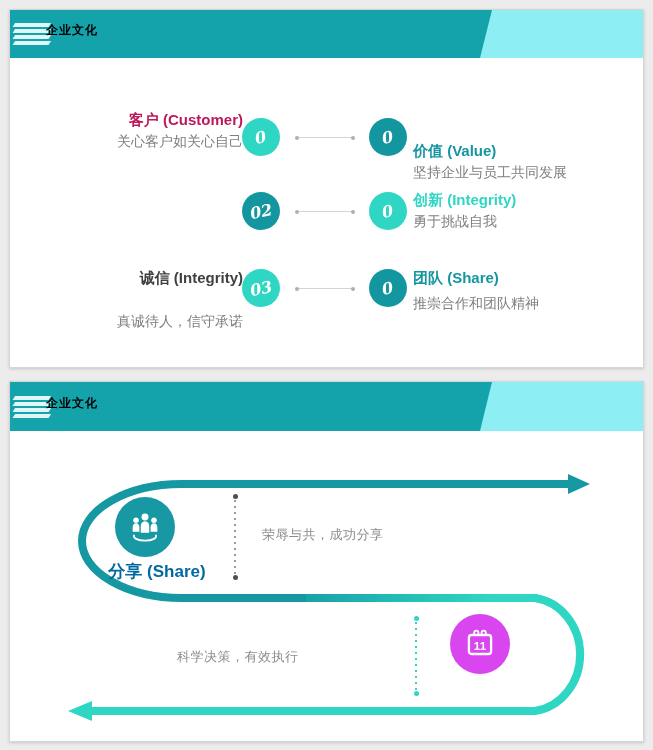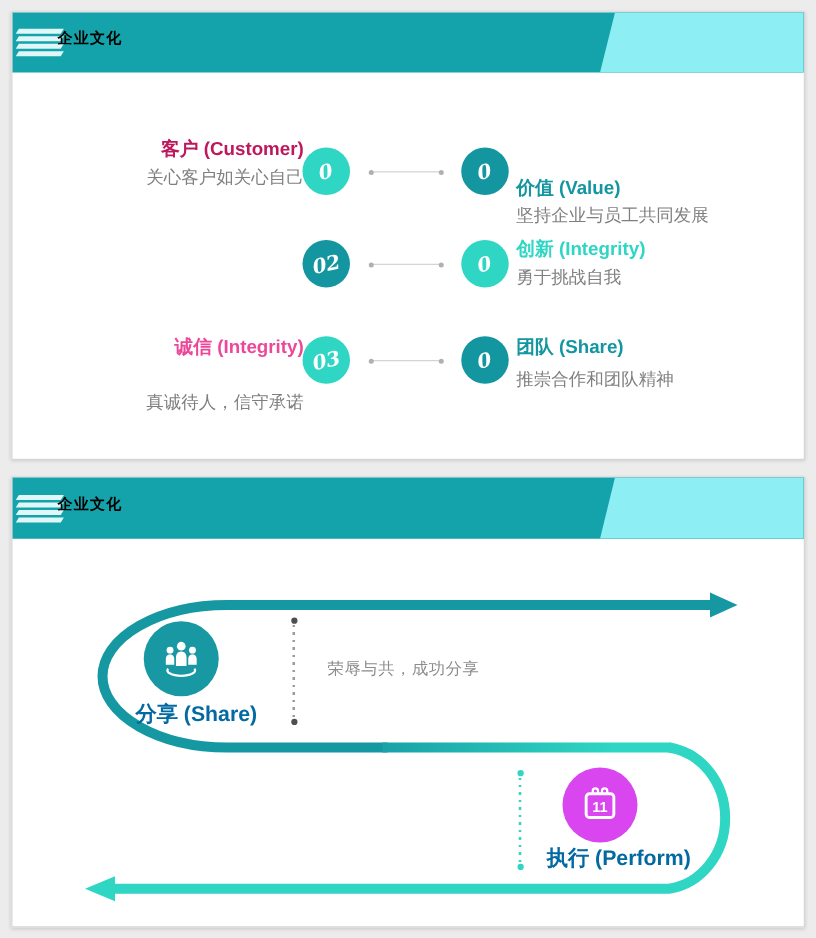--- a/index.html
+++ b/index.html
@@ -106,21 +106,21 @@
       <span>0</span>
     </div>
     <div class="item right" style="left:403px; top:180px;">
       <div class="item-title" style="color: rgb(46, 214, 195);">创新 (Integrity)</div>
       <div class="item-desc">
         <div>勇于挑战自我</div>
       </div>
     </div>
 
     <div class="item left" style="left:8px; top:258px;">
-      <div class="item-title" style="color: #ec4899;">诚信 (Integrity)</div>
+      <div class="item-title" style="color: #404040;">诚信 (Integrity)</div>
       <div class="item-desc" style="margin-top:25px;">
         <div>真诚待人，信守承诺</div>
       </div>
     </div>
     <div class="num-circle" style="left: 232px; top: 259px; background-color: rgb(46, 214, 195);">
       <span>03</span>
     </div>
     <div class="connector" style="left:287px; top:278px;"></div>
     <div class="num-circle" style="left: 359px; top: 259px; background-color: rgb(20, 150, 161);">
       <span>0</span>
@@ -177,17 +177,17 @@
     <div class="caption" style="left:252px; top:144px;">荣辱与共，成功分享</div>
 
     <div class="big-circle" style="left: 440px; top: 232px; background-color: #d946ef;">
       <svg width="38" height="38" viewBox="0 0 36 36">
         <rect x="7.5" y="9.5" width="21" height="18" rx="2.5" fill="none" stroke="#ffffff" stroke-width="2.2"></rect>
         <path d="M12.5 10 v-2.6 a2 2 0 0 1 4 0 V10" fill="none" stroke="#ffffff" stroke-width="1.7"></path>
         <path d="M19.5 10 v-2.6 a2 2 0 0 1 4 0 V10" fill="none" stroke="#ffffff" stroke-width="1.7"></path>
         <text x="18" y="23.5" font-size="11" font-weight="bold" fill="#ffffff" text-anchor="middle" font-family="Liberation Sans, sans-serif">11</text>
       </svg>
     </div>
-    <div class="step-label" style="left:385px; top:293px;">执行 (Perform)</div>
     <div class="dotline dotline-teal" style="left:405px; top:240px; height:68px;"></div>
+    <div class="caption" style="left:167px; top:266px;">科学决策，有效执行</div>
   </div>
 
 </div>
 
 </body></html>

